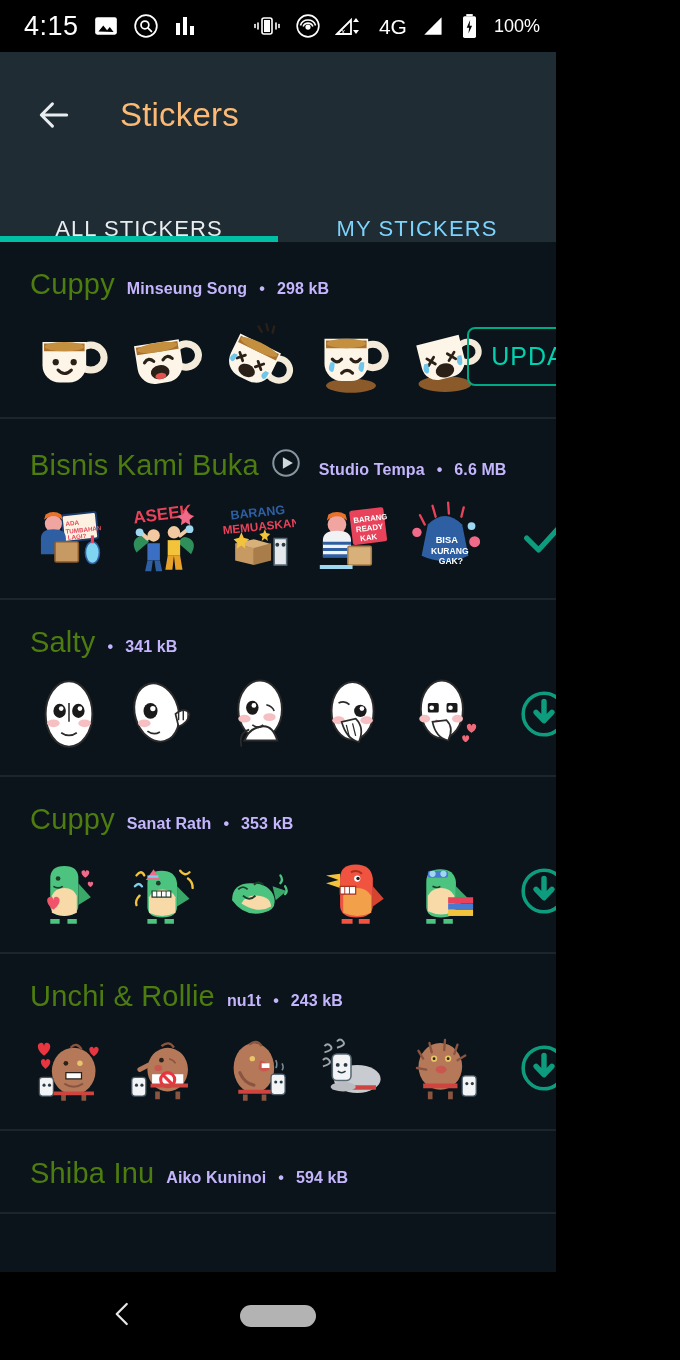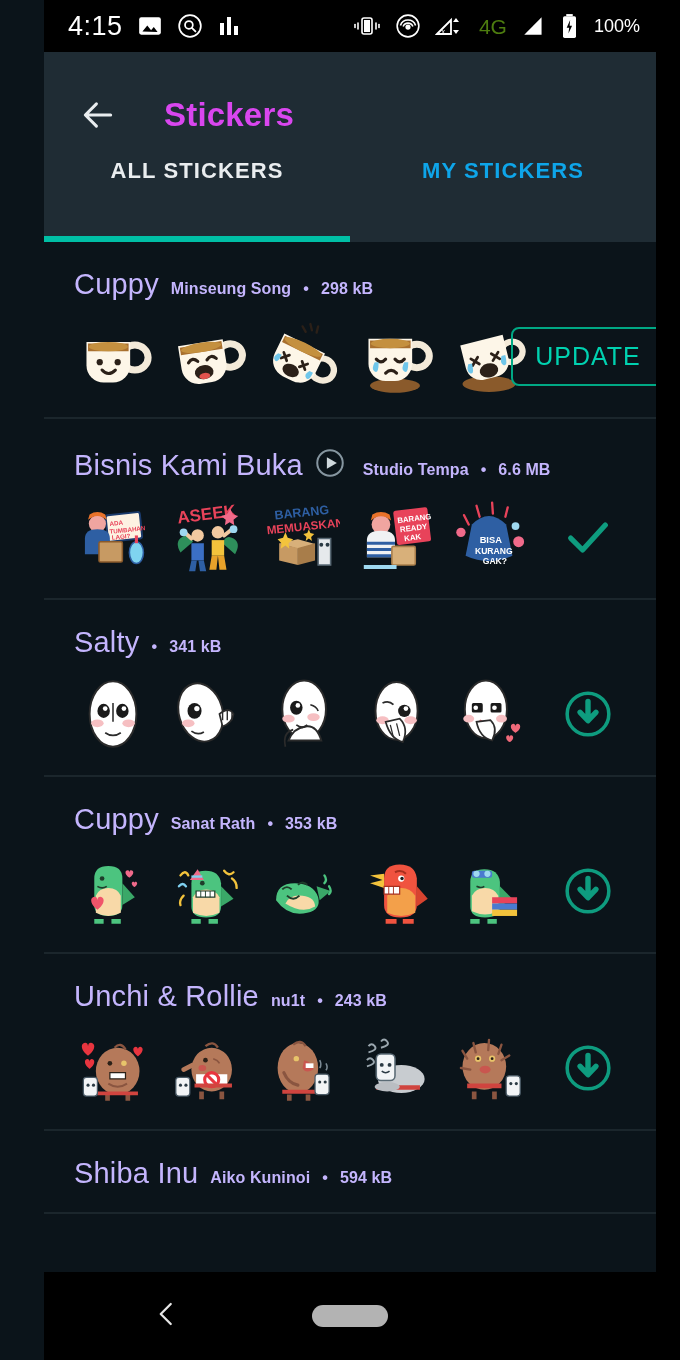--- a/index.html
+++ b/index.html
@@ -9,26 +9,25 @@
   }
   body {
     width: 680px;
     height: 1360px;
     overflow: hidden;
     font-family: "Liberation Sans", sans-serif;
     -webkit-font-smoothing: antialiased;
   }
   .phone {
     position: relative;
-    width: 612px;
+    width: 556px;
     height: 1360px;
     background: #0b141a;
     display: flex;
     flex-direction: column;
-    padding-left: 44px;
   }
 
   
   .statusbar {
     height: 52px;
     background: #000000;
     display: flex;
     align-items: center;
     justify-content: space-between;
     padding: 0 16px 0 24px;
@@ -48,21 +47,21 @@
     line-height: 1;
   }
   .sb-pct {
     color: #ffffff;
     font-size: 18px;
     font-weight: 500;
     line-height: 1;
     margin-left: 2px;
   }
   .sb-4g {
-    color: #4d7c0f;
+    color: #ffffff;
     font-size: 21px;
     font-weight: 500;
     line-height: 1;
   }
   .sb-ico { display: block; }
 
   
   .appbar {
     background: #1f2c34;
     flex: none;
@@ -76,44 +75,44 @@
   }
   .back-btn {
     width: 56px;
     height: 56px;
     display: flex;
     align-items: center;
     justify-content: center;
     border-radius: 50%;
   }
   .appbar-title {
-    color: #d946ef;
+    color: #fdba74;
     font-size: 33px;
-    font-weight: 700;
+    font-weight: 400;
     margin-left: 38px;
     letter-spacing: .2px;
   }
 
   
   .tabs {
     display: flex;
     height: 84px;
     position: relative;
   }
   .tab {
     flex: 1;
     display: flex;
-    align-items: flex-start;
+    align-items: flex-end;
     justify-content: center;
     font-size: 22px;
-    font-weight: 700;
+    font-weight: 400;
     letter-spacing: 1.1px;
   }
   .tab.active { color: #e9edef; }
-  .tab.inactive { color: #0ea5e9; }
+  .tab.inactive { color: #7dd3fc; }
   .tab-underline {
     position: absolute;
     left: 0;
     bottom: 0;
     width: 50%;
     height: 6px;
     background: #00bfa5;
   }
 
   
@@ -128,21 +127,21 @@
     box-sizing: border-box;
     border-bottom: 2px solid #1b262c;
   }
   .pack-head {
     display: flex;
     align-items: baseline;
     flex-wrap: nowrap;
     white-space: nowrap;
   }
   .pack-title {
-    color: #c4b5fd;
+    color: #4d7c0f;
     font-size: 29px;
     font-weight: 400;
     letter-spacing: .2px;
   }
   .pack-anim {
     display: inline-flex;
     align-items: center;
     margin: 0 6px 0 12px;
     position: relative;
     top: 3px;

